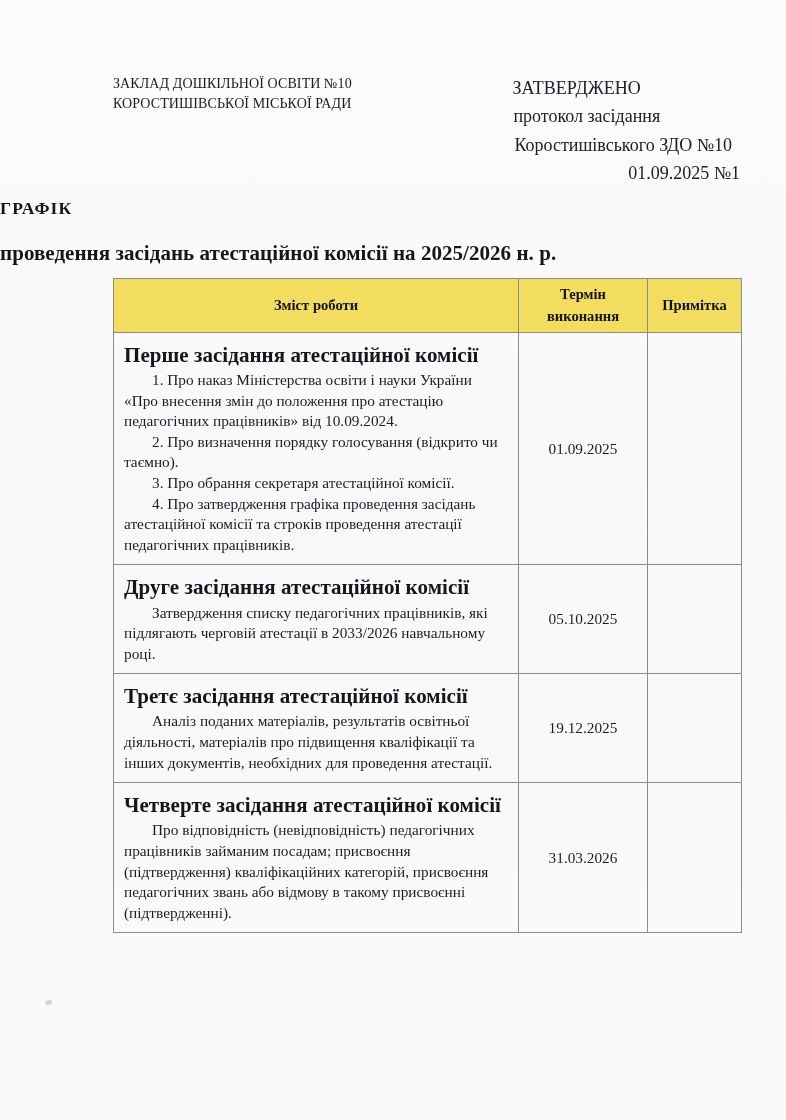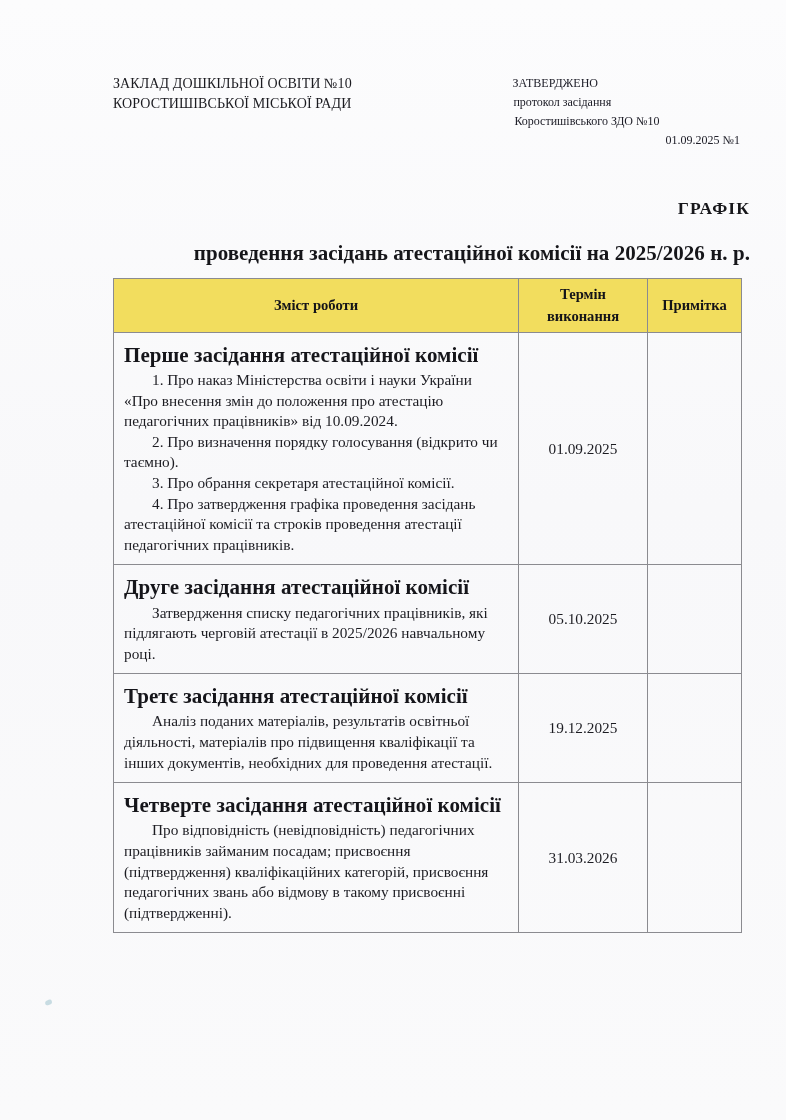--- a/index.html
+++ b/index.html
@@ -41,38 +41,38 @@
     line-height: 1.42;
     letter-spacing: 0.1px;
     color: #1b1b20;
     white-space: nowrap;
   }
   .org-block div { white-space: nowrap; }
 
   .approve-block {
     margin-left: 10px;
     width: 240px;
-    font-size: 12px;
+    font-size: 18px;
     line-height: 1.58;
     color: #20202a;
   }
   .approve-block .ln { display: block; white-space: nowrap; }
   .approve-block .ln-1 { padding-left: 0px; }
   .approve-block .ln-2 { padding-left: 1px; }
   .approve-block .ln-3 { padding-left: 6px; }
   .approve-block .ln-4 { padding-left: 2px; }
   .approve-block .ln-5 { text-align: right; padding-right: 6px; font-family: Liberation Serif, serif; }
 
   
   .title-wrap {
     position: absolute;
     top: 198px;
     left: 0;
     width: 750px;
-    text-align: right;
+    text-align: left;
   }
   .doc-title {
     font-size: 17.5px;
     font-weight: bold;
     letter-spacing: 1.1px;
     color: #16161a;
   }
   .doc-subtitle {
     margin-top: 22px;
     font-size: 21px;
@@ -198,21 +198,21 @@
           <p class="sess-para">2. Про визначення порядку голосування (відкрито чи таємно).</p>
           <p class="sess-para">3. Про обрання секретаря атестаційної комісії.</p>
           <p class="sess-para">4. Про затвердження графіка проведення засідань атестаційної комісії та строків проведення атестації педагогічних працівників.</p>
         </td>
         <td class="term-cell">01.09.2025</td>
         <td class="remark-cell"></td>
       </tr>
       <tr>
         <td class="work-cell">
           <div class="sess-head">Друге засідання атестаційної комісії</div>
-          <p class="sess-para">Затвердження списку педагогічних працівників, які підлягають черговій атестації в 2025/2026 навчальному році.</p>
+          <p class="sess-para">Затвердження списку педагогічних працівників, які підлягають черговій атестації в 2033/2026 навчальному році.</p>
         </td>
         <td class="term-cell">05.10.2025</td>
         <td class="remark-cell"></td>
       </tr>
       <tr>
         <td class="work-cell">
           <div class="sess-head">Третє засідання атестаційної комісії</div>
           <p class="sess-para">Аналіз поданих матеріалів, результатів освітньої діяльності, матеріалів про підвищення кваліфікації та інших документів, необхідних для проведення атестації.</p>
         </td>
         <td class="term-cell">19.12.2025</td>

